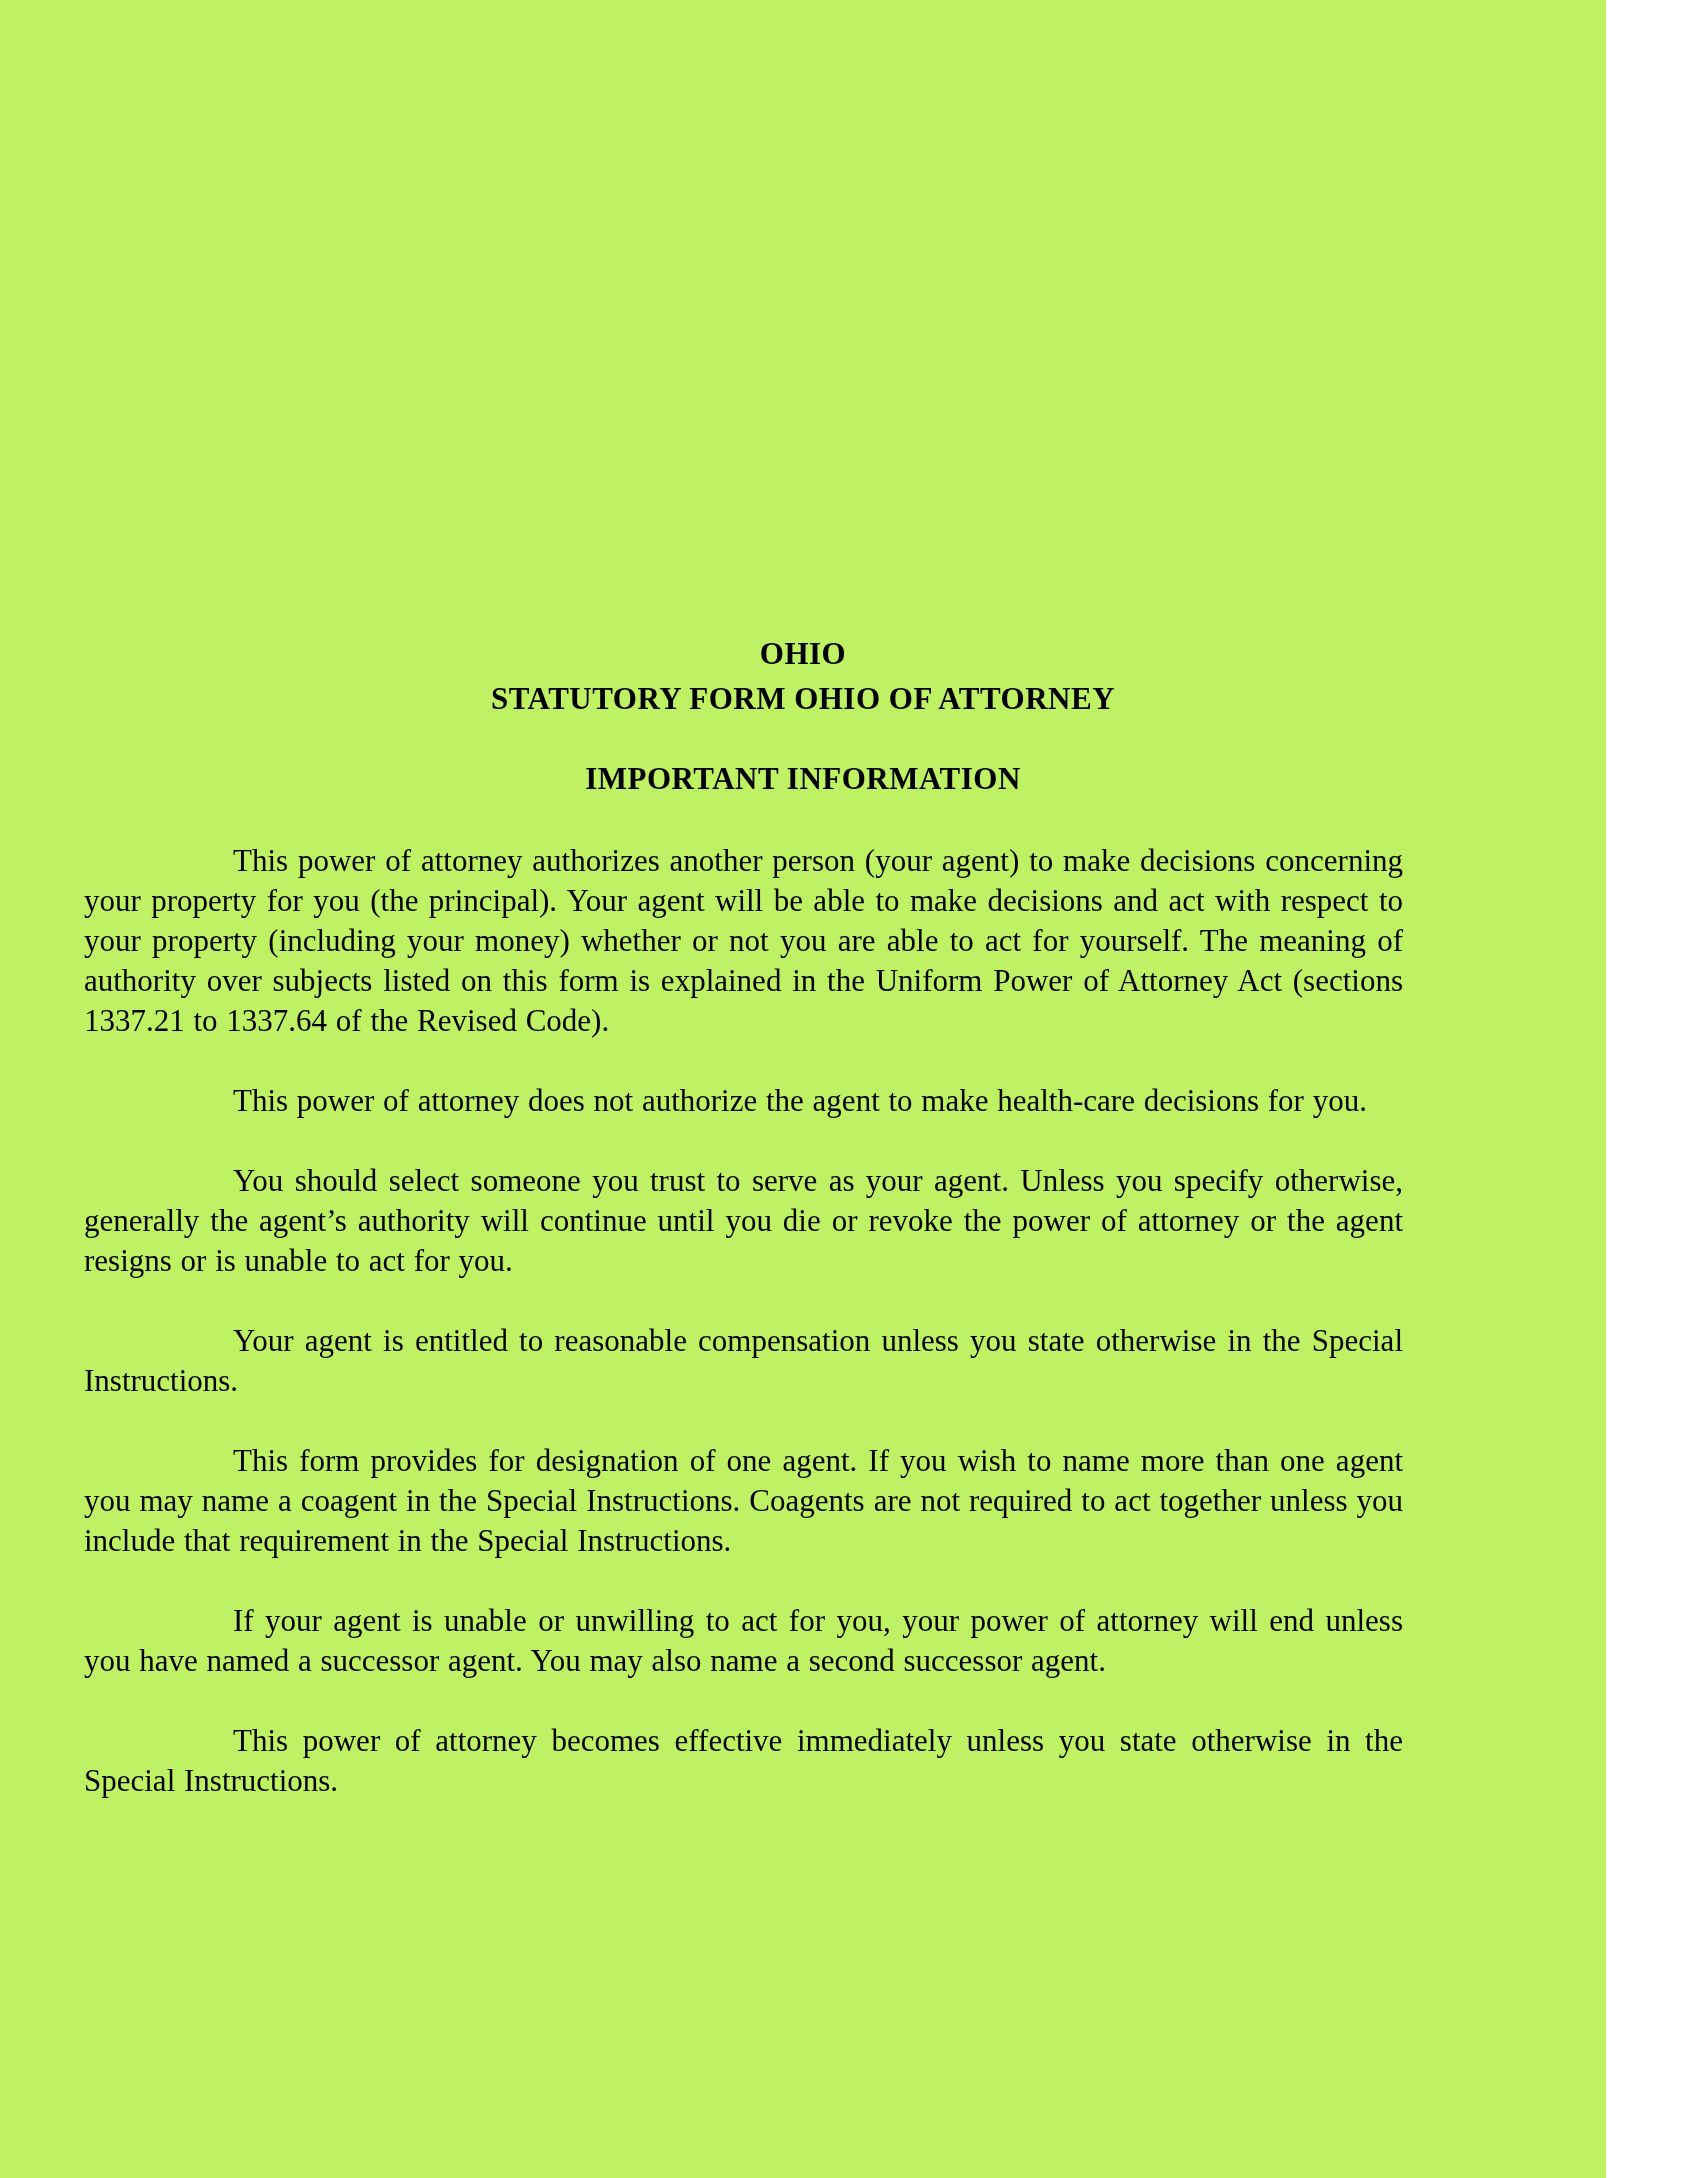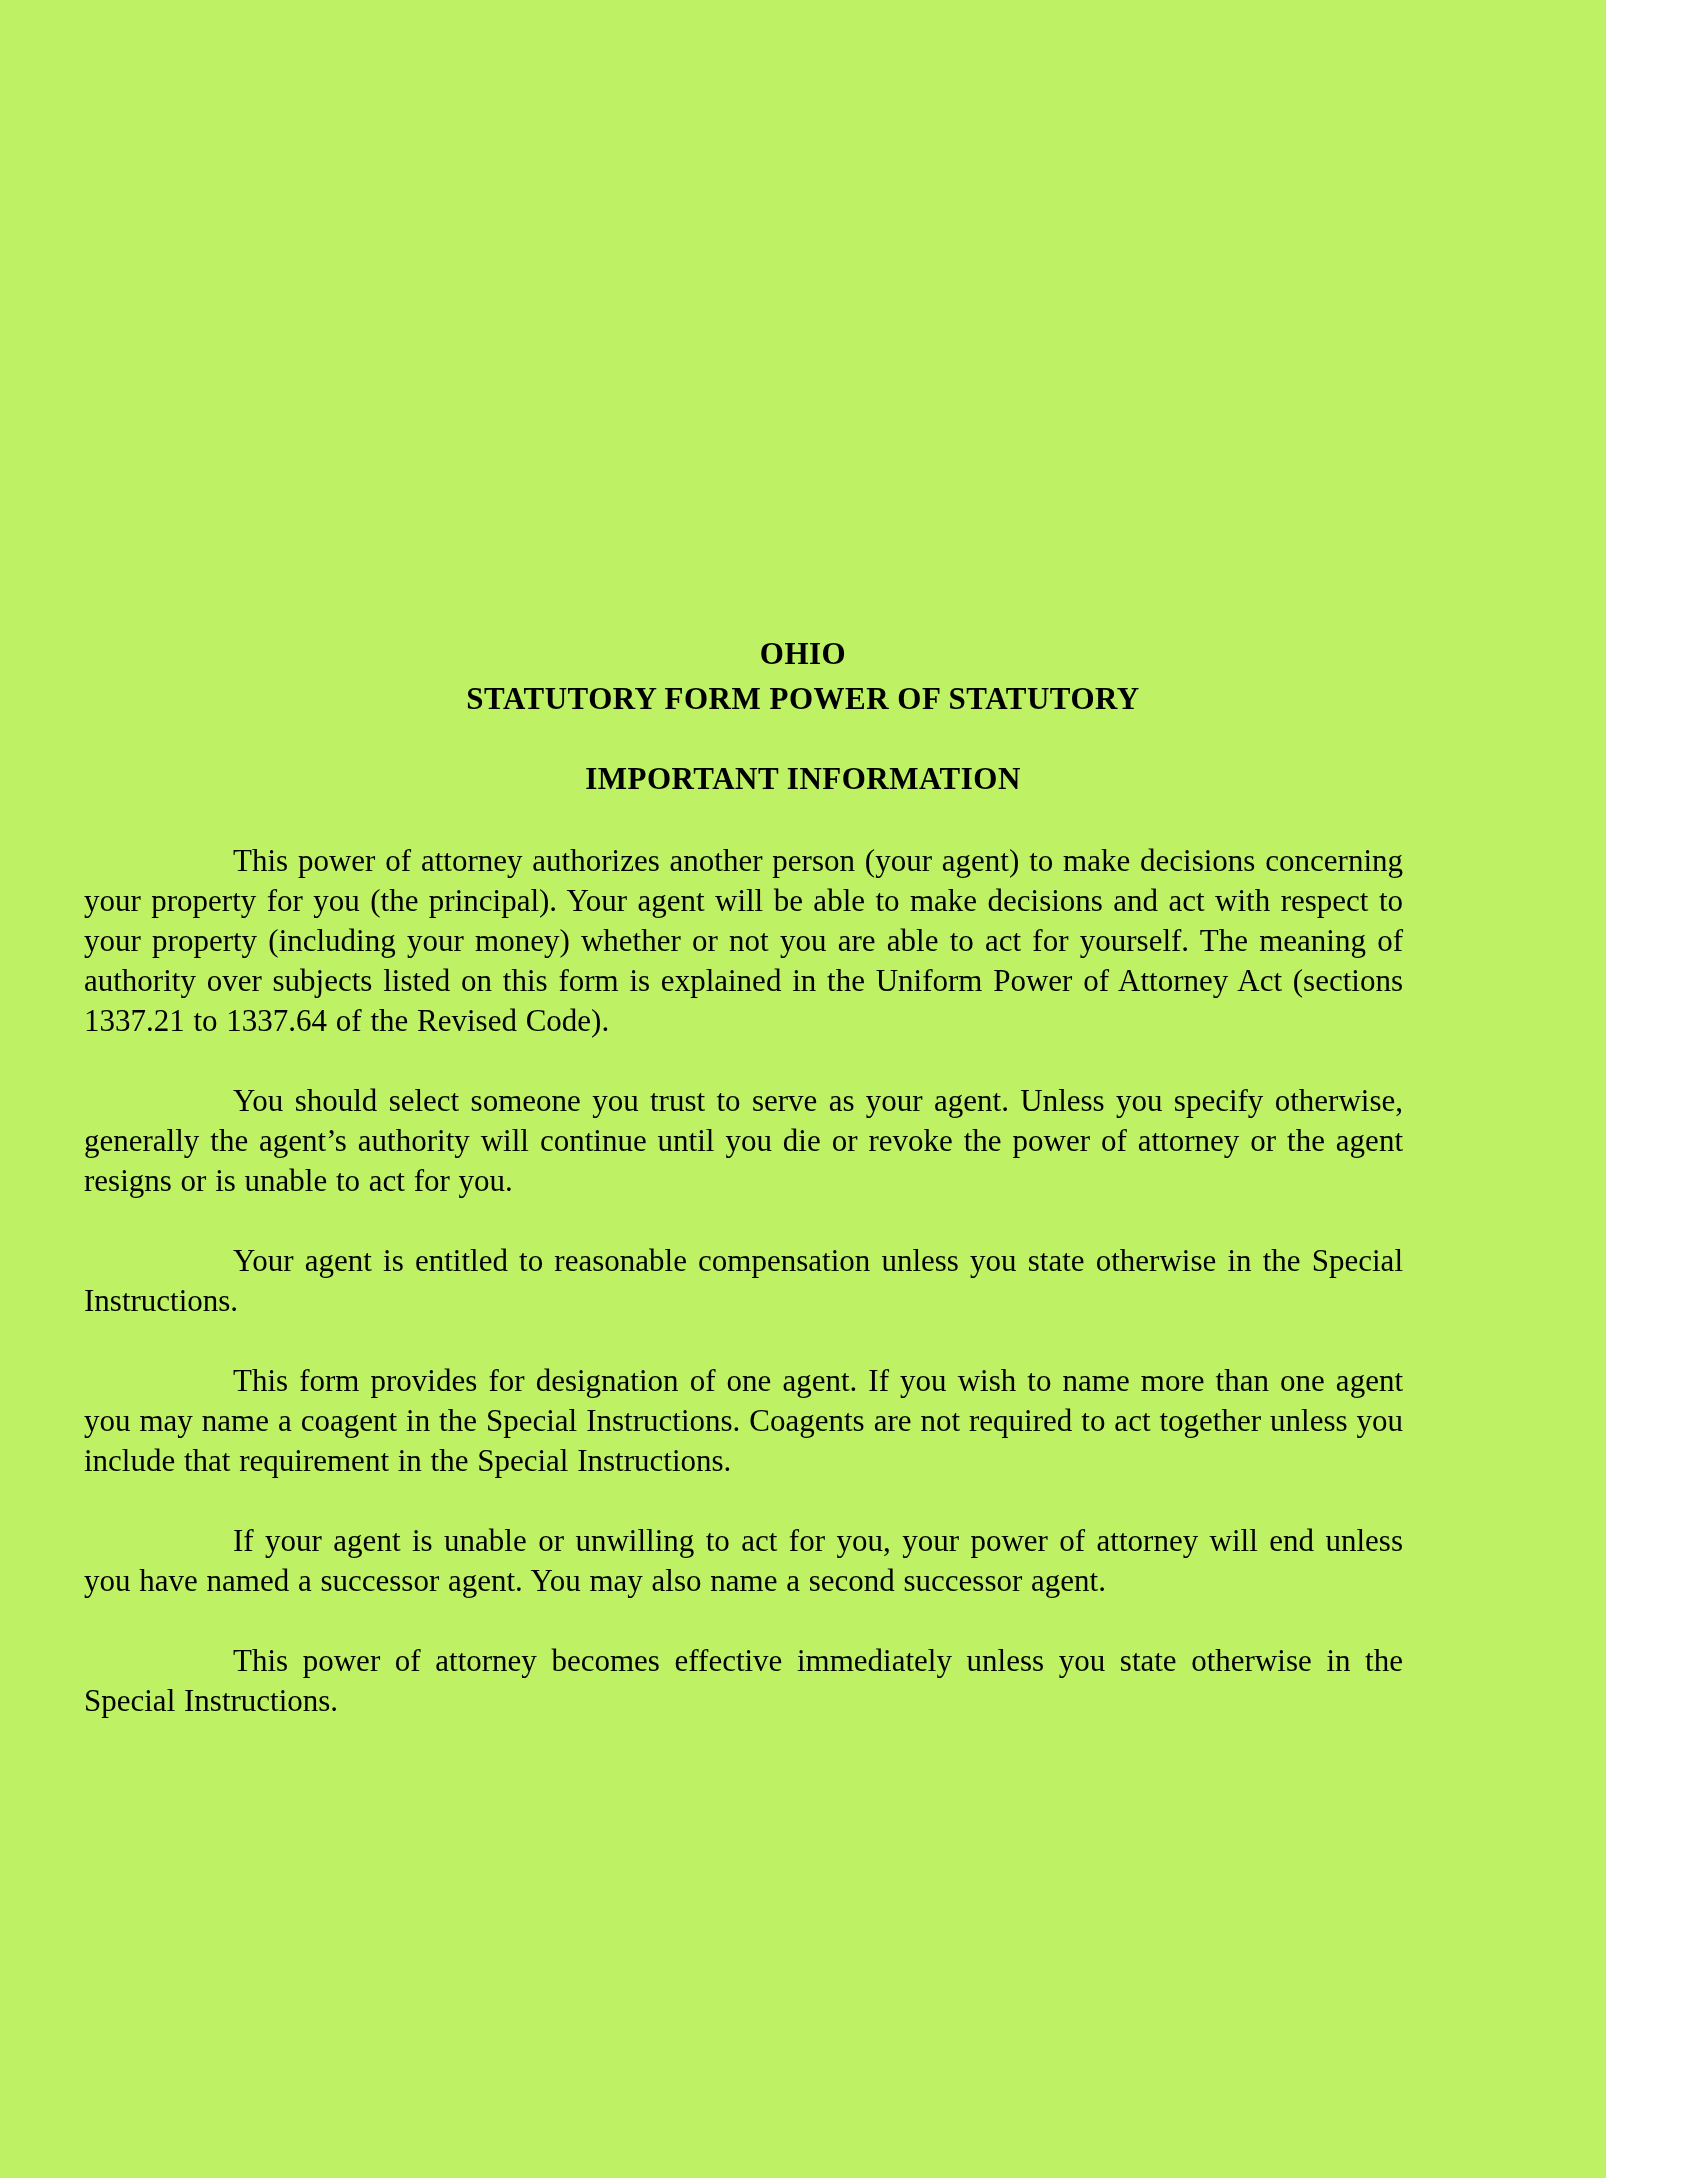--- a/index.html
+++ b/index.html
@@ -58,27 +58,28 @@
     line-height: 40px;
   }
 </style>
 </head>
 <body>
 
 <div class="page">
 
   <div class="title-block">
     <div class="title-line">OHIO</div>
-    <div class="title-line">STATUTORY FORM POWER OF STATUTORY</div>
+    <div class="title-line">STATUTORY FORM OHIO OF ATTORNEY</div>
   </div>
 
   <div class="section-heading">IMPORTANT INFORMATION</div>
 
   <div class="body-text">
     <p>This power of attorney authorizes another person (your agent) to make decisions concerning your property for you (the principal). Your agent will be able to make decisions and act with respect to your property (including your money) whether or not you are able to act for yourself. The meaning of authority over subjects listed on this form is explained in the Uniform Power of Attorney Act (sections 1337.21 to 1337.64 of the Revised Code).</p>
+    <p>This power of attorney does not authorize the agent to make health-care decisions for you.</p>
     <p>You should select someone you trust to serve as your agent. Unless you specify otherwise, generally the agent’s authority will continue until you die or revoke the power of attorney or the agent resigns or is unable to act for you.</p>
     <p>Your agent is entitled to reasonable compensation unless you state otherwise in the Special Instructions.</p>
     <p>This form provides for designation of one agent. If you wish to name more than one agent you may name a coagent in the Special Instructions.  Coagents are not required to act together unless you include that requirement in the Special Instructions.</p>
     <p>If your agent is unable or unwilling to act for you, your power of attorney will end unless you have named a successor agent. You may also name a second successor agent.</p>
     <p>This power of attorney becomes effective immediately unless you state otherwise in the Special Instructions.</p>
   </div>
 
 
 </div>
 

